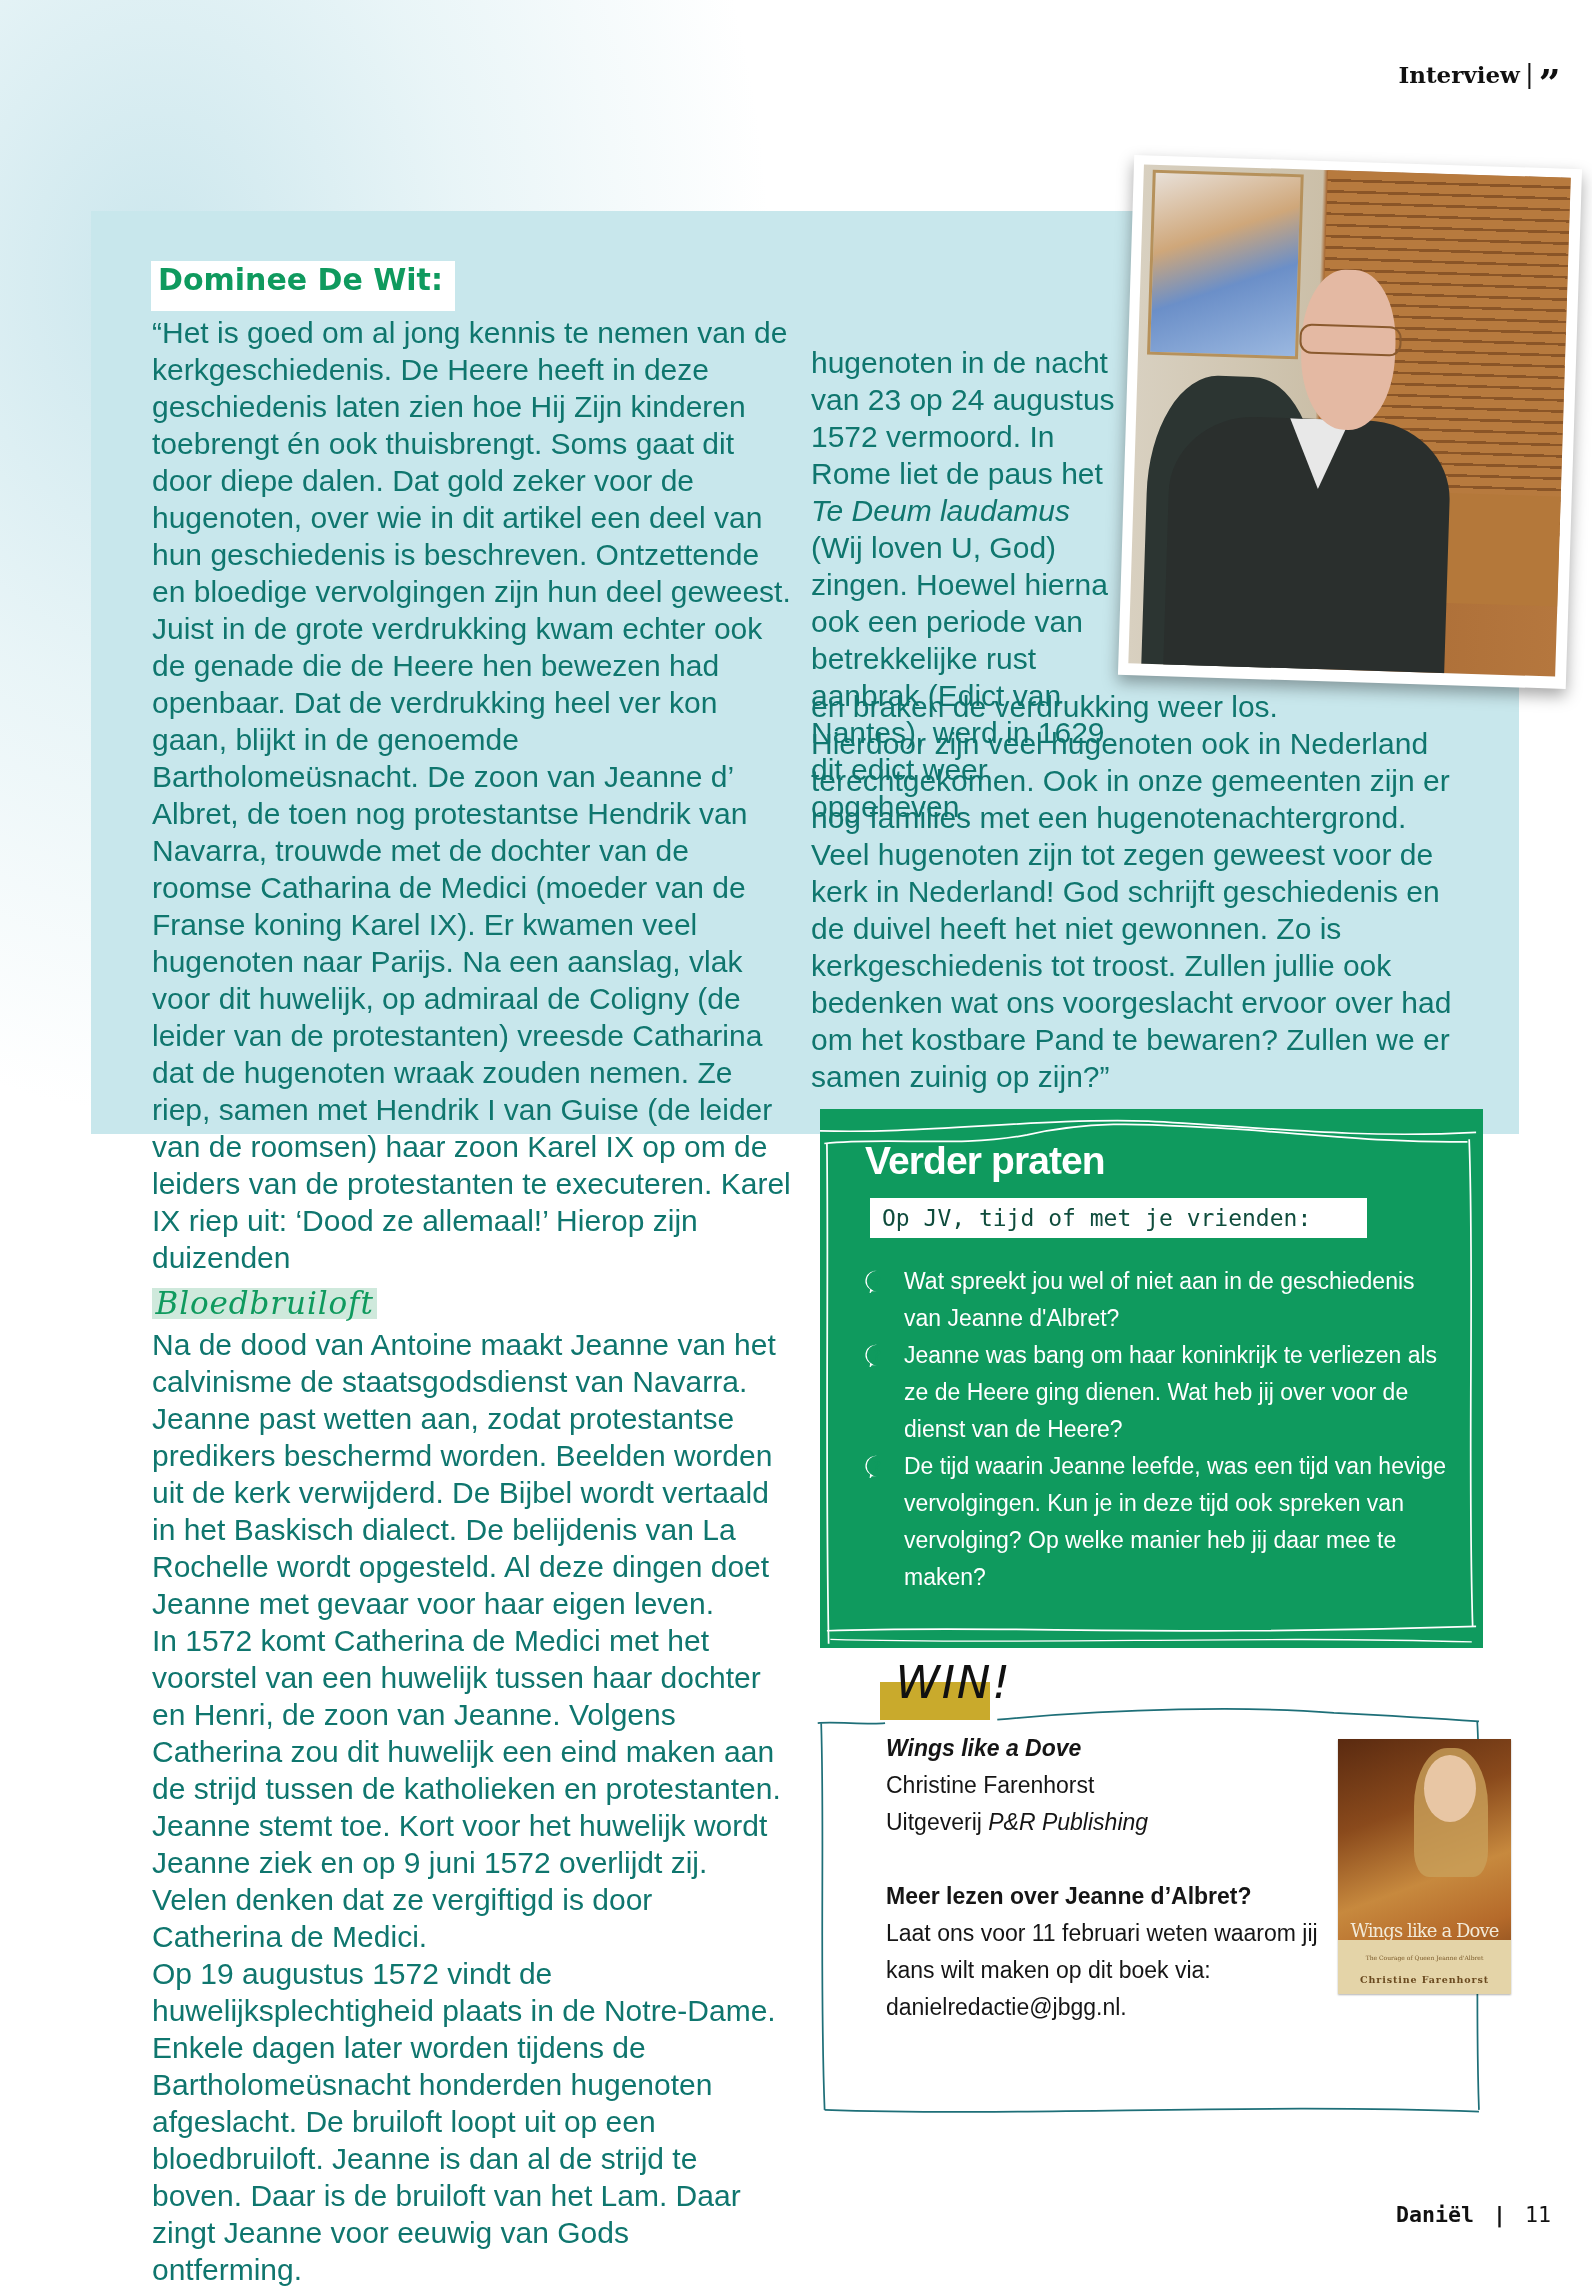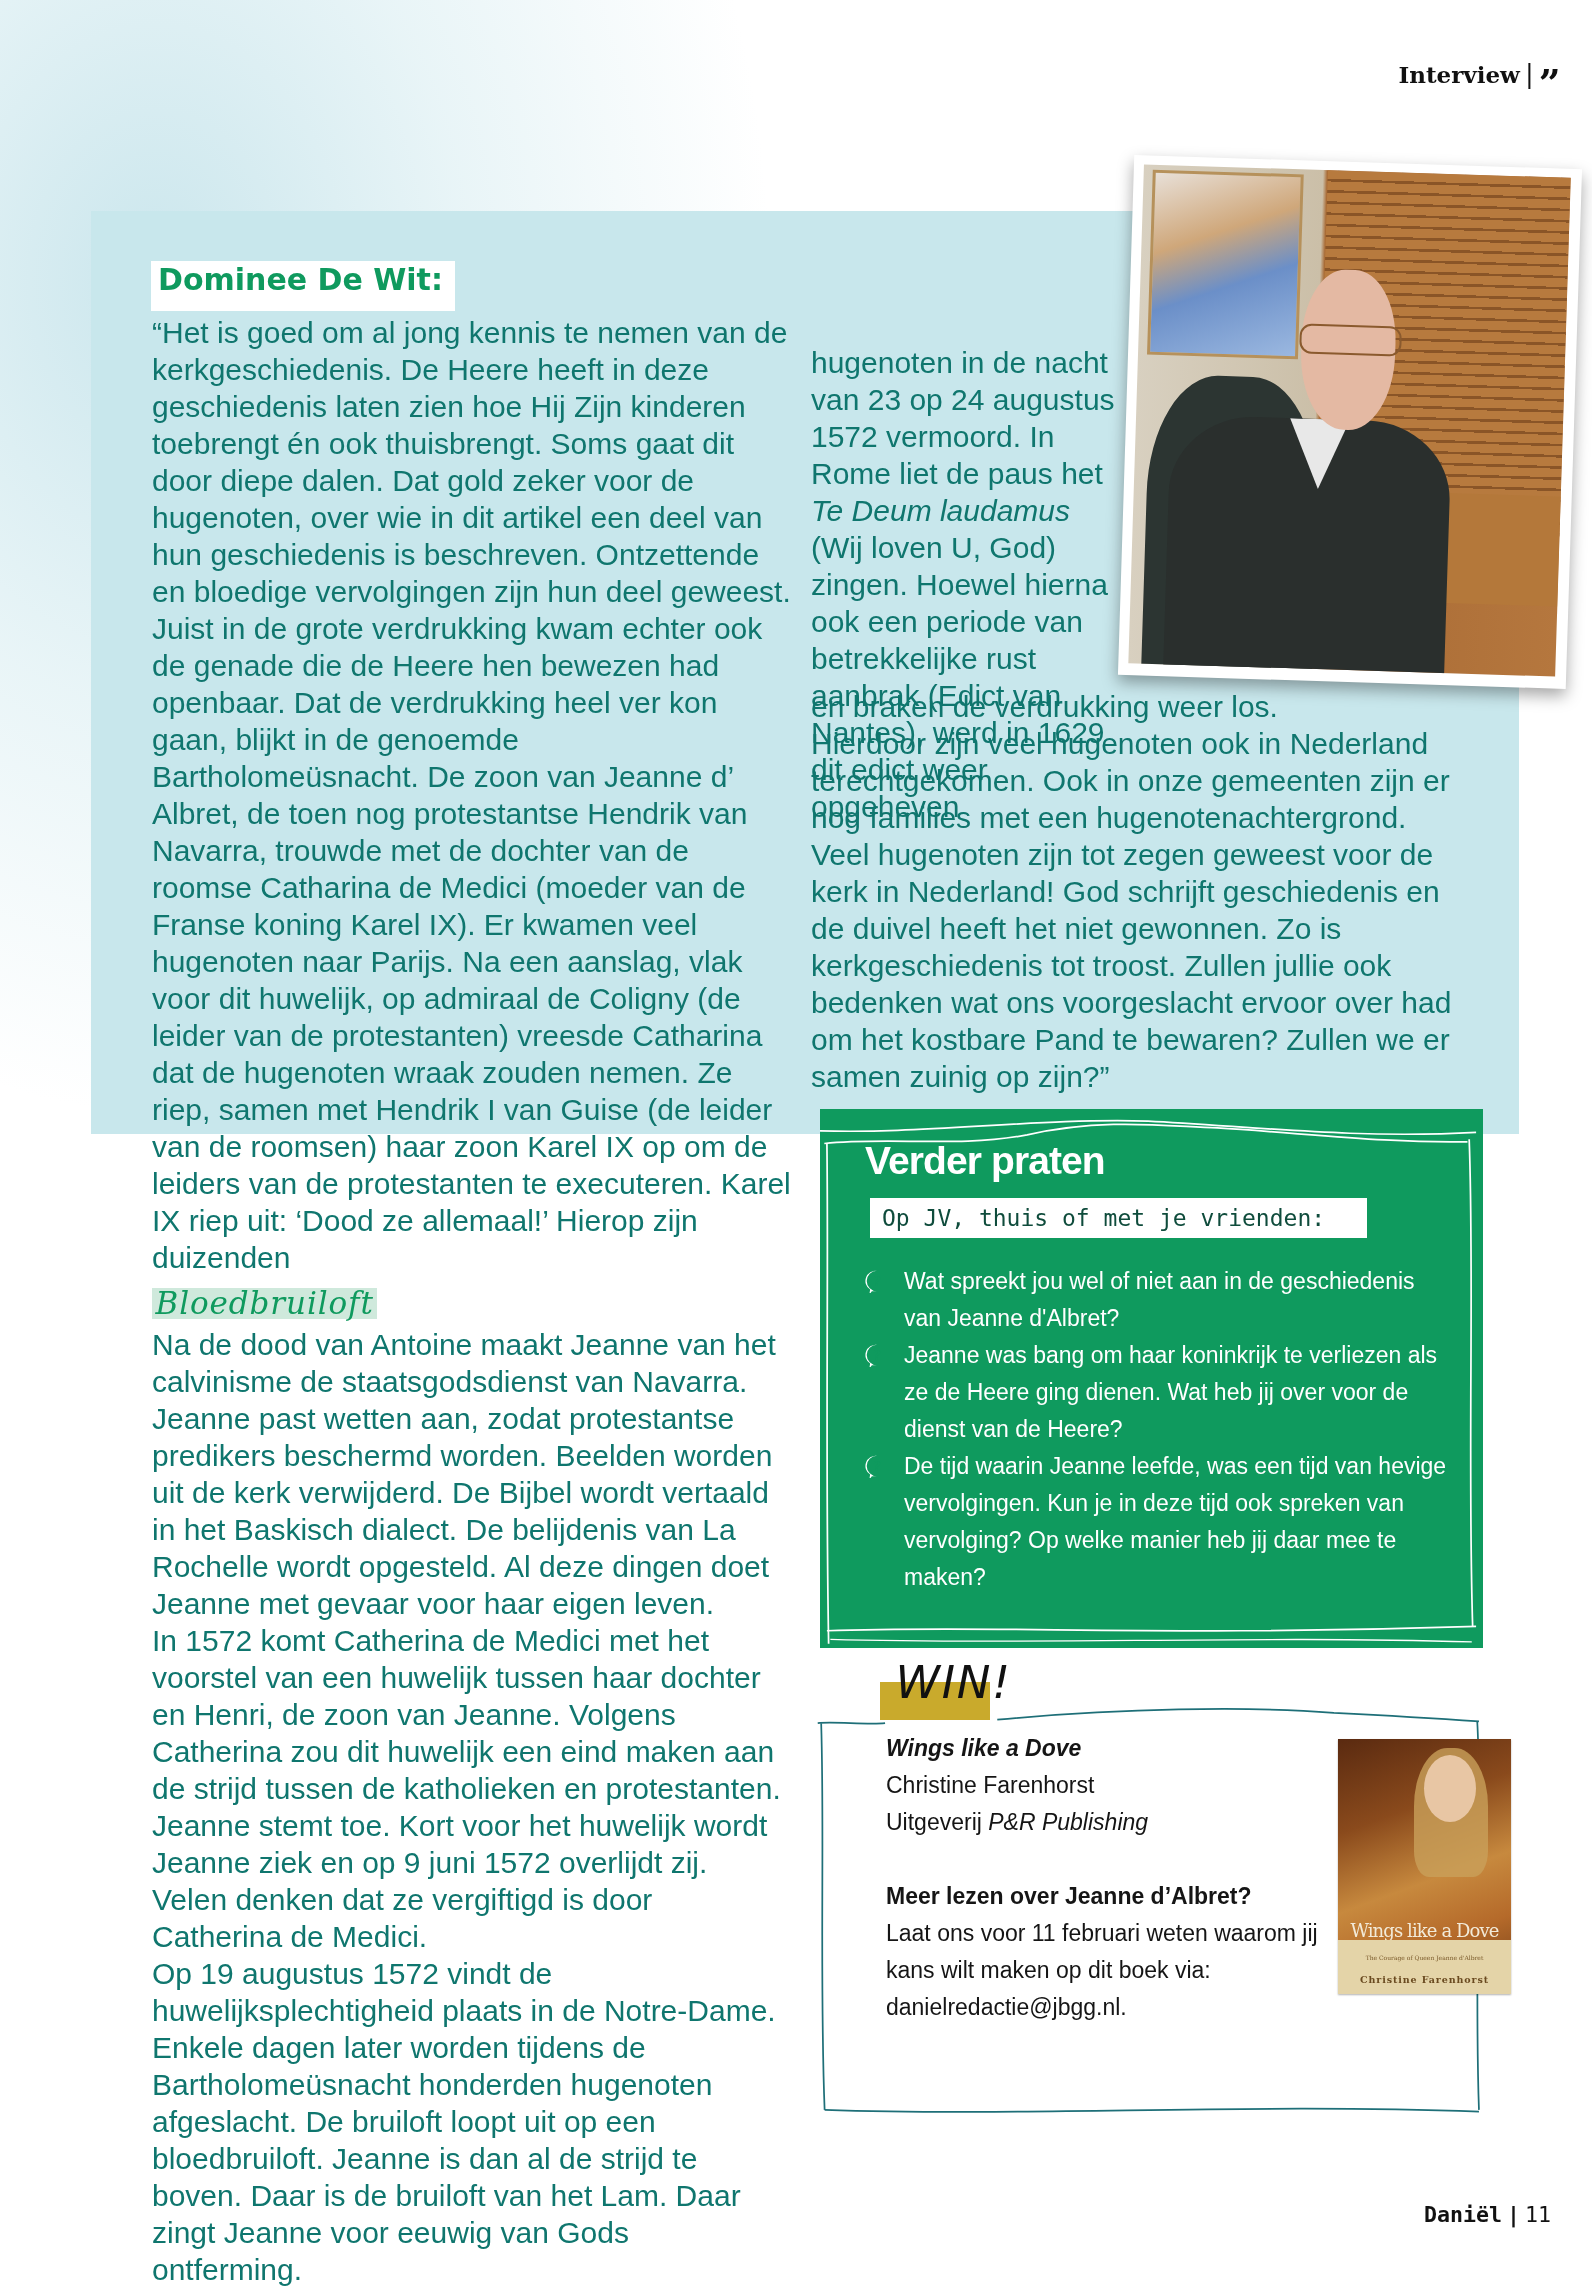--- a/index.html
+++ b/index.html
@@ -15,21 +15,21 @@
   .header {
     position:absolute; right:35px; top:59px;
     font-family:"DejaVu Serif", serif; font-weight:bold; font-size:23px; color:#111;
     display:flex; align-items:center; gap:5px;
   }
   .header .sep { font-weight:normal; font-size:26px; }
   .header .quote { font-size:38px; line-height:17.3px; position:relative; top:8.6px; letter-spacing:-3.5px; }
   .footer {
     position:absolute; right:41px; top:2202px;
     font-family:"DejaVu Sans Mono", monospace; font-weight:bold; font-size:21.6px; color:#111;
-    display:flex; gap:5px; align-items:center;
+    display:flex; gap:19px; align-items:center;
   }
   .footer .num { font-weight:normal; }
 
   .interview-box {
     position:absolute; left:91px; top:211px; width:1428px; height:923px;
     background:#c8e7ec;
   }
   .speaker-title {
     position:absolute; left:151px; top:261px;
     background:#ffffff; color:#0f9a5e;
@@ -227,21 +227,21 @@
     <path d="M -8 25 C 120 30, 250 10, 380 14 C 500 20, 620 35, 760 27" stroke="#ffffff" stroke-width="2" fill="none"></path>
     <path d="M 5 40 C 80 32, 160 45, 240 30 C 330 10, 400 20, 460 22 C 560 28, 660 40, 750 38" stroke="#ffffff" stroke-width="2" fill="none"></path>
     <path d="M 8 40 C 10 200, 6 400, 10 620" stroke="#ffffff" stroke-width="2" fill="none"></path>
     <path d="M 752 35 C 758 200, 750 400, 756 600" stroke="#ffffff" stroke-width="2" fill="none"></path>
     <path d="M 8 605 C 200 598, 400 612, 760 600" stroke="#ffffff" stroke-width="2" fill="none"></path>
     <path d="M 12 615 C 250 622, 500 610, 755 618" stroke="#ffffff" stroke-width="1.5" fill="none"></path>
   </svg>
 </div>
 
 <div class="verder-title">Verder praten</div>
-<div class="verder-sub">Op JV, thuis of met je vrienden:</div>
+<div class="verder-sub">Op JV, tijd of met je vrienden:</div>
 
 <ul class="questions">
   <li>
     <svg class="q-icon" viewBox="0 0 28 28" style="font-size:26.5px">
         <path d="M14 2a12 12 0 1 0 0 24h-6l-3 4 1-6A12 12 0 0 1 14 2z" fill="#fff"></path>
         <text x="14" y="20" text-anchor="middle" font-family="DejaVu Sans, sans-serif" font-weight="bold" font-size="17" fill="#0f9a5e">?</text>
       </svg>
     <span>Wat spreekt jou wel of niet aan in de geschiedenis van Jeanne d'Albret?</span>
   </li>
   <li>

